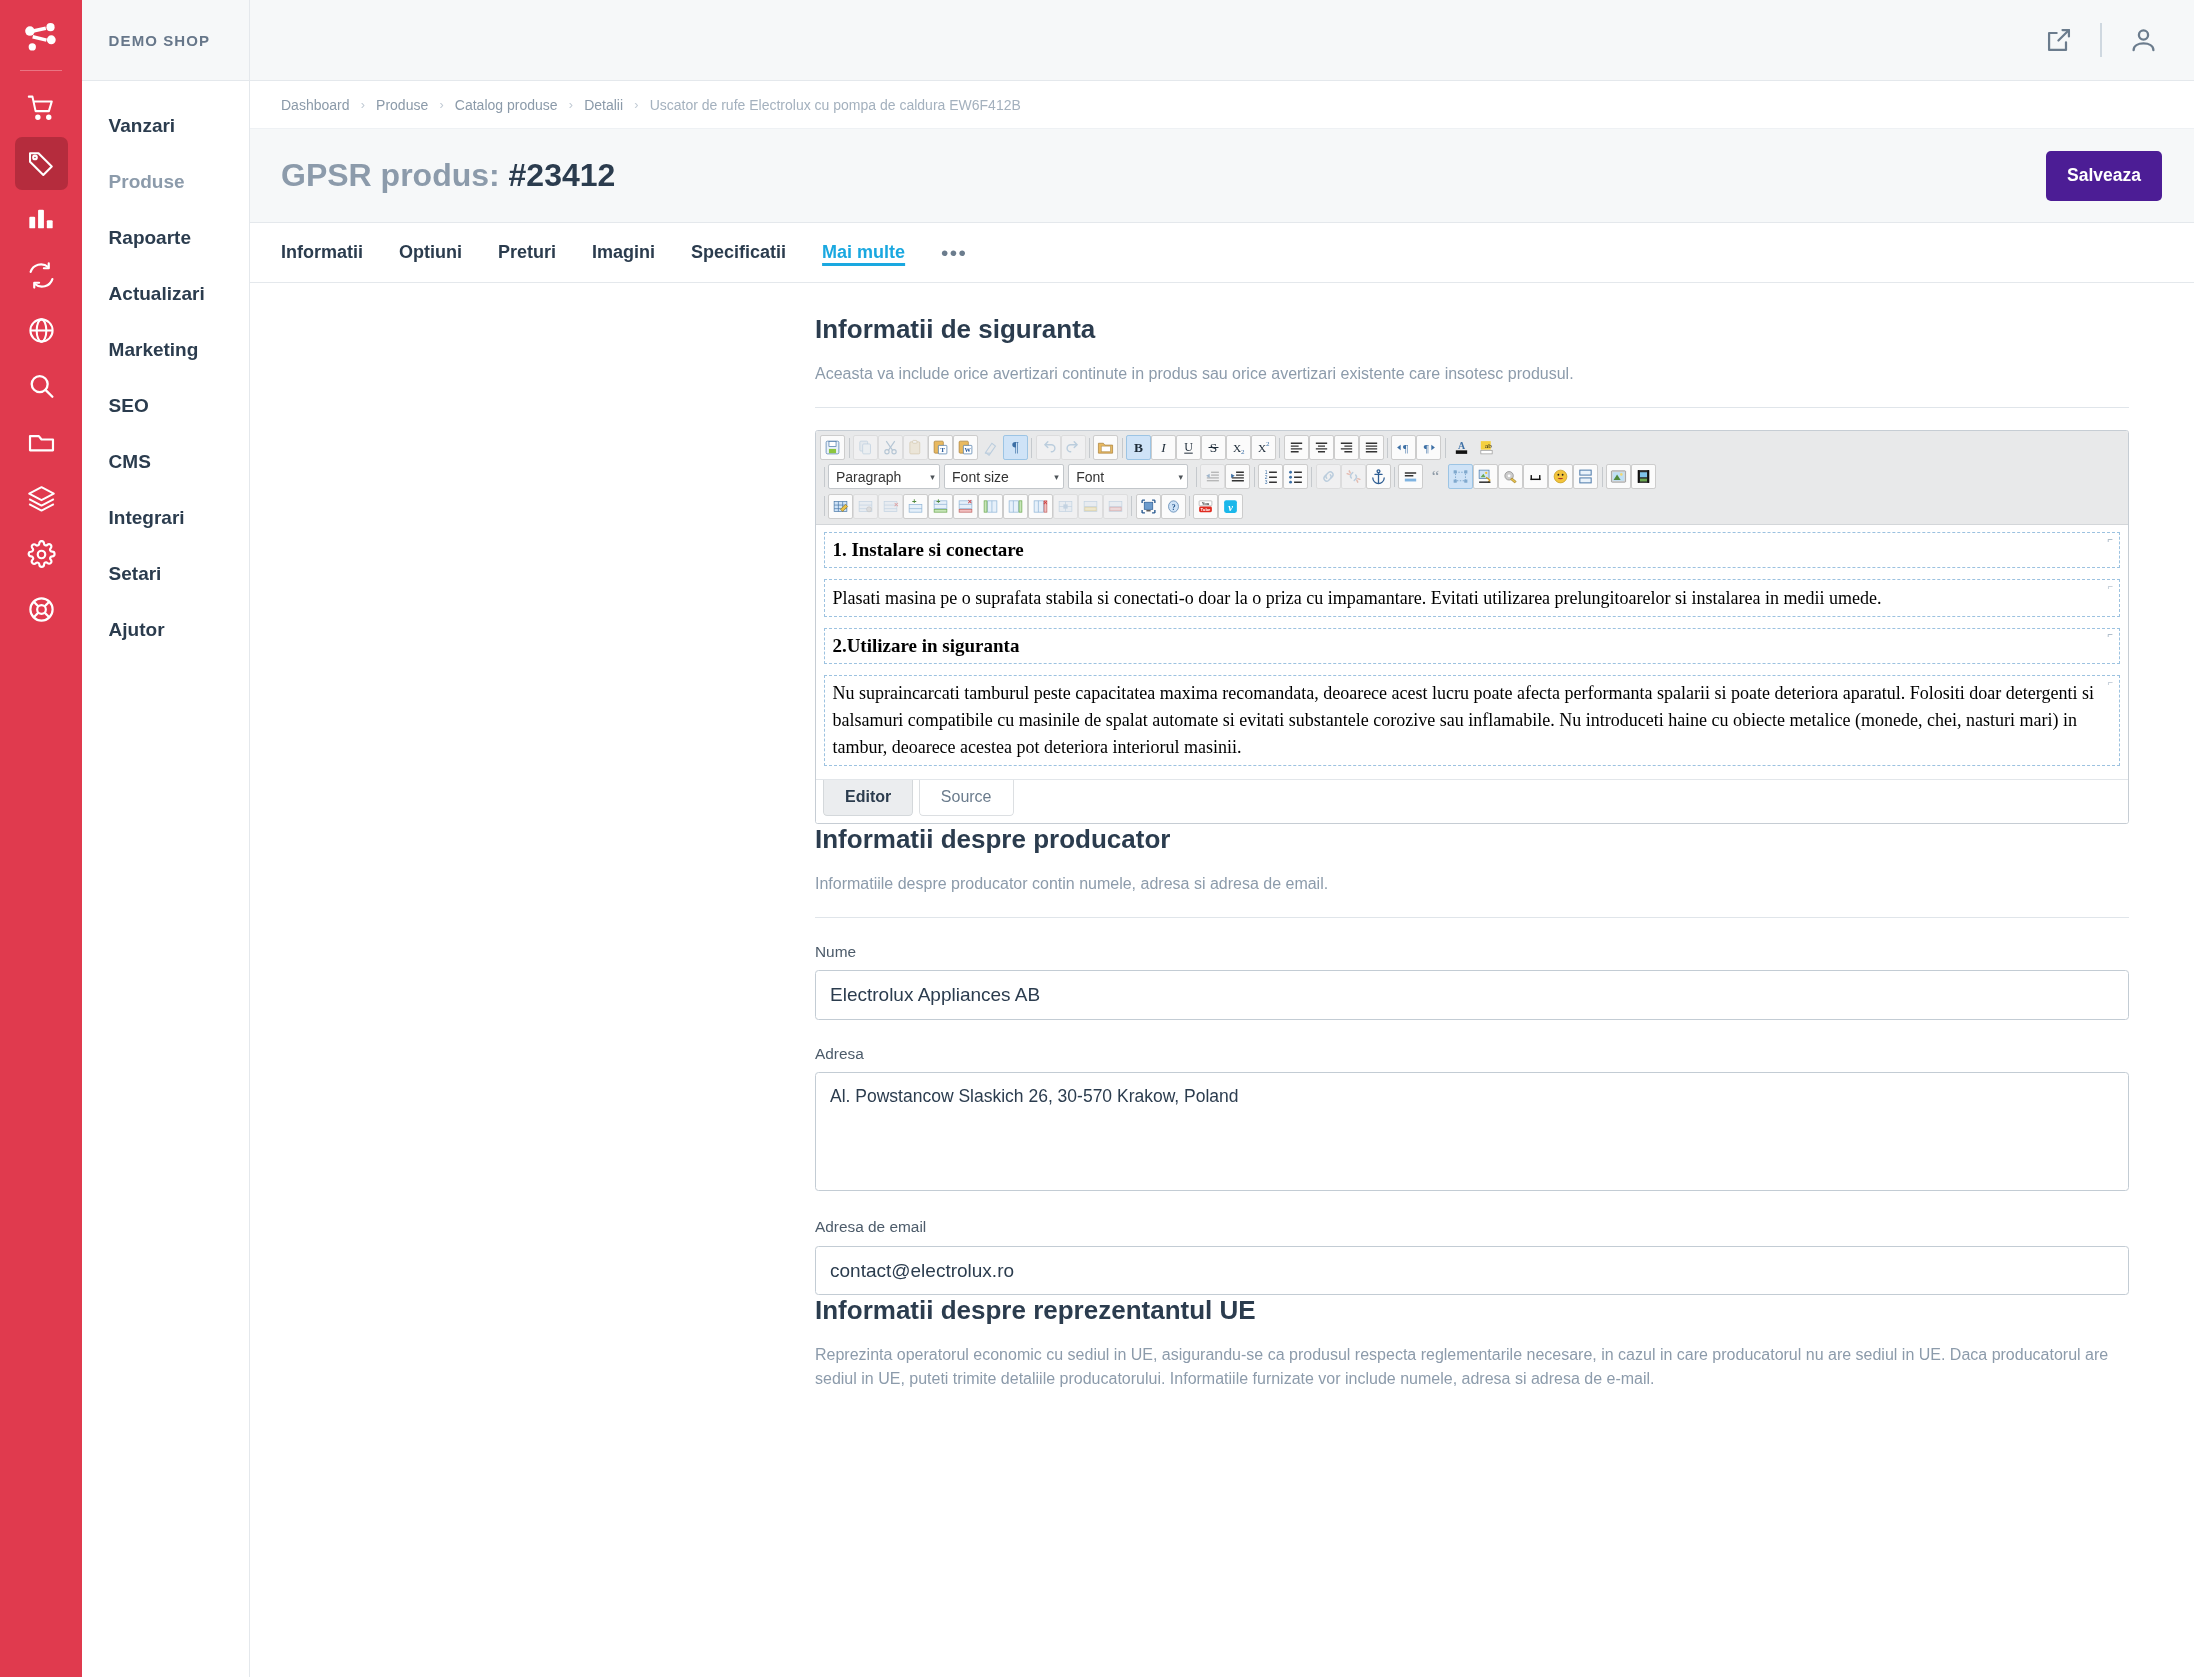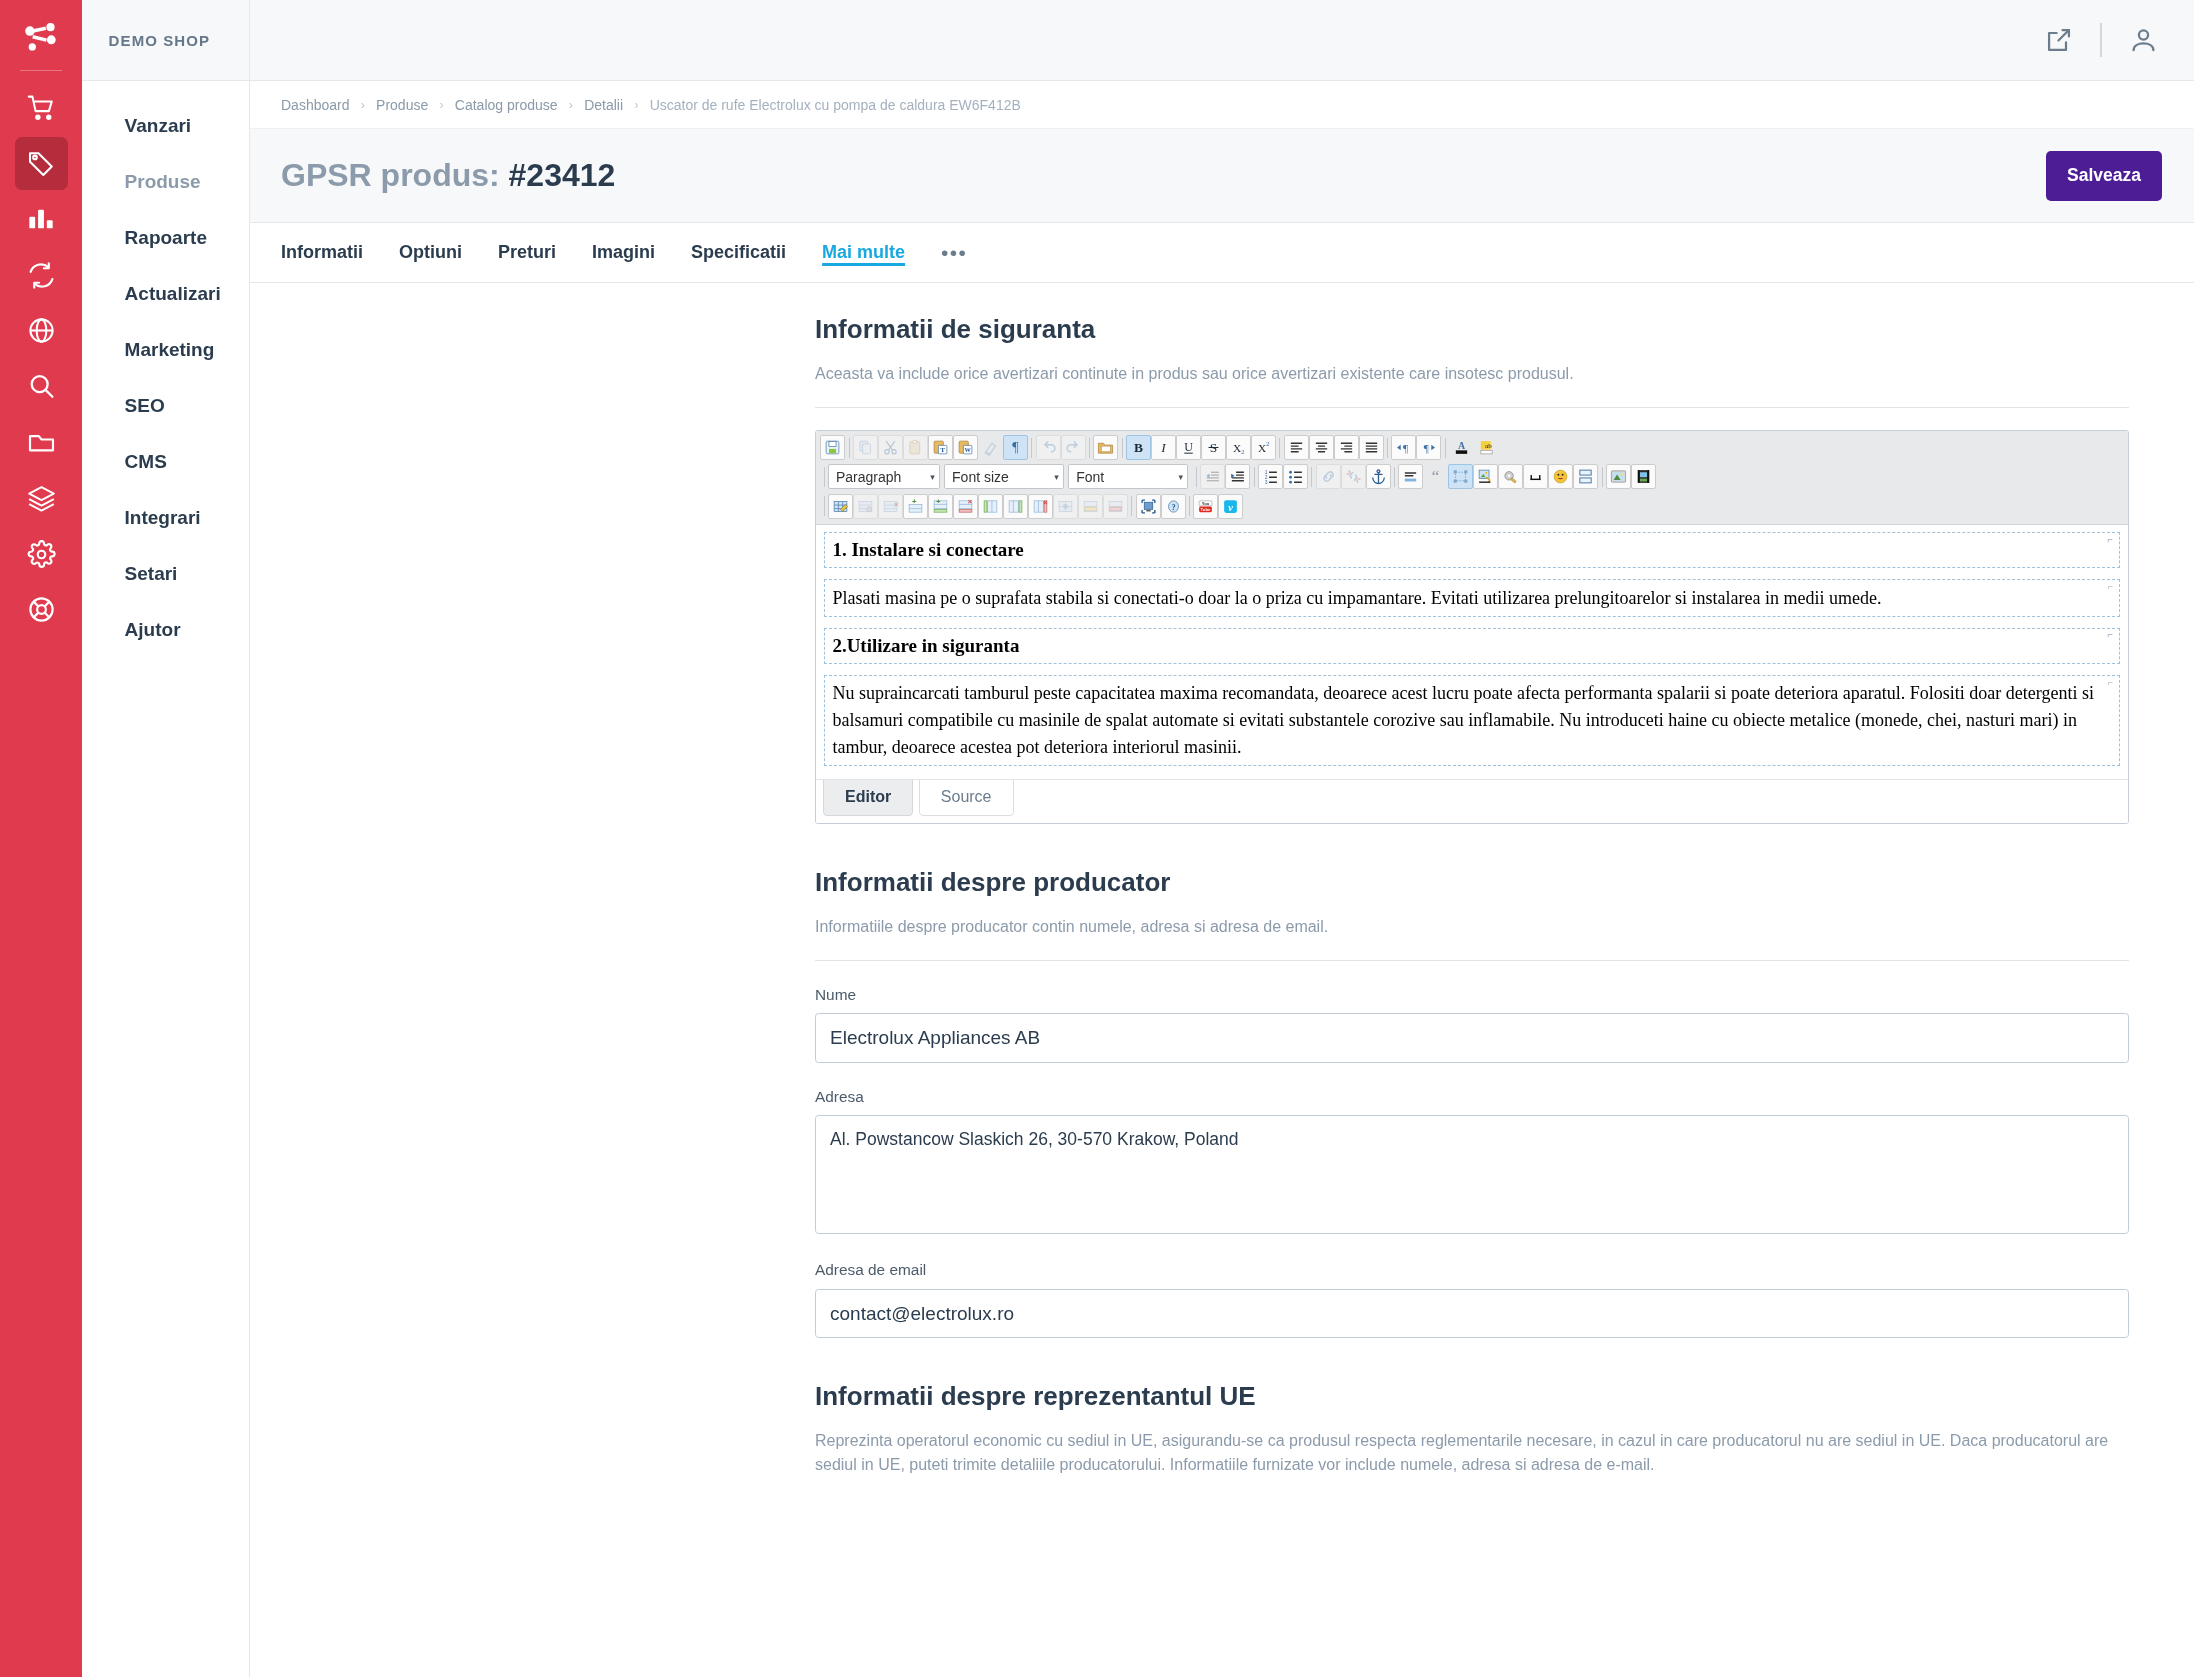--- a/index.html
+++ b/index.html
@@ -35,21 +35,21 @@
   }
   .sidebar-head {
     height: 81px; display: flex; align-items: center;
     padding-left: 26.6px; background: #f6f8f9;
     border-bottom: 0.7px solid #e4e8ec;
   }
   .brand {
     font-size: 15px; font-weight: bold; color: #67778a;
     letter-spacing: 1.1px;
   }
-  .nav { padding-top: 17px; padding-left: 16px; }
+  .nav { padding-top: 17px; }
   .nav-item {
     padding: 0 0 0 26.6px; height: 56px; line-height: 56px;
     font-size: 19px; font-weight: bold; color: #2b3c4e;
     cursor: pointer; white-space: nowrap;
   }
   .nav-item.muted { color: #8c9bab; }
 
   
   .main { flex: 1; display: flex; flex-direction: column; min-width: 0; background:#fff; }
 
@@ -162,21 +162,21 @@
   .inp {
     width: 100%; border: 0.7px solid #c3ccd4; border-radius: 3.5px;
     padding: 12.6px 14px; font-size: 19px; color: #2b3c4e;
     font-family: "Liberation Sans", sans-serif; background: #fff; outline: none;
   }
   .txa {
     width: 100%; border: 0.7px solid #c3ccd4; border-radius: 3.5px;
     padding: 12.6px 14px; font-size: 17.5px; color: #2b3c4e; height: 119px; resize: none;
     font-family: "Liberation Sans", sans-serif; background: #fff; outline: none;
   }
-  .gap-l { margin-top: 43px; }
+  .gap-l { }
 </style>
 </head>
 <body>
 
 <div class="app">
 
   <div class="rail">
     <div class="rail-logo">
       <svg width="38" height="38" viewBox="0 0 24 24" fill="#fff">
         <circle cx="5" cy="7" r="3"></circle>

